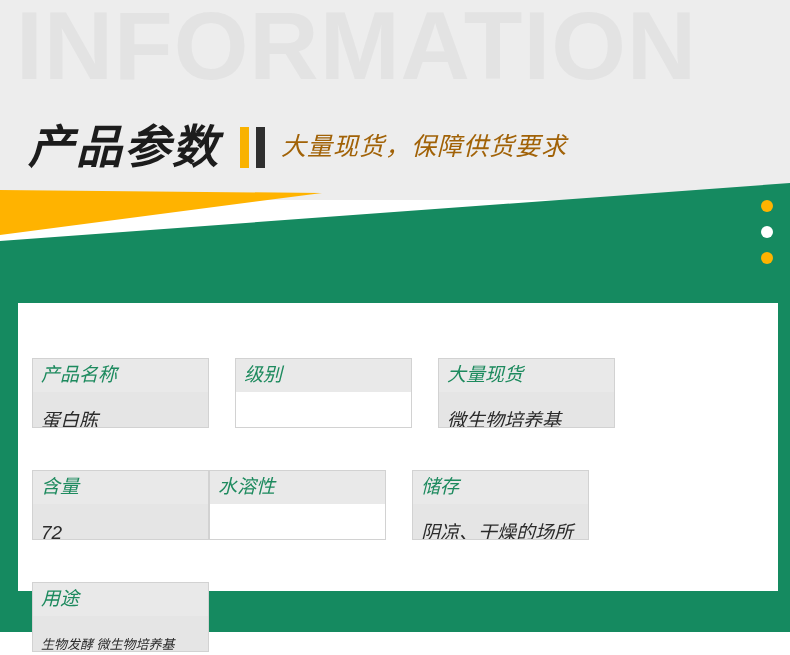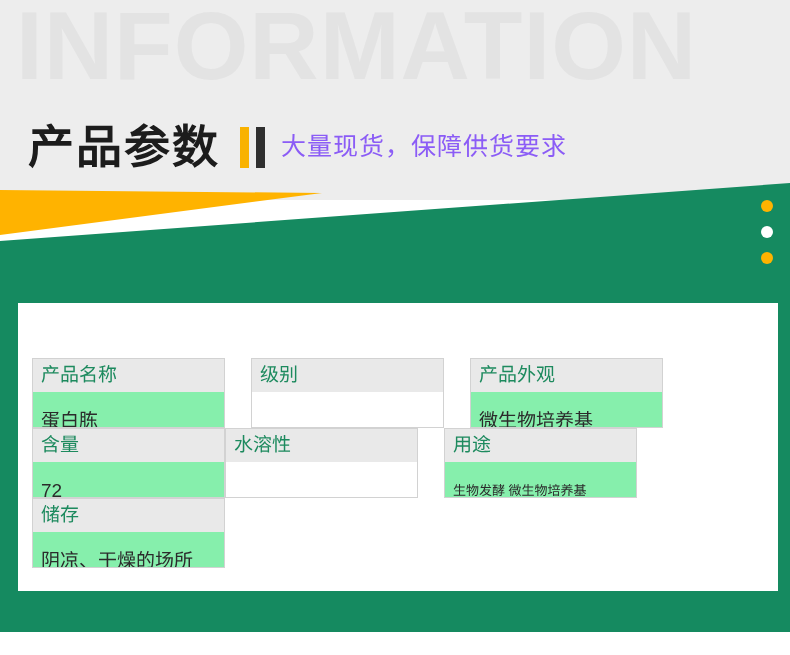--- a/index.html
+++ b/index.html
@@ -48,20 +48,21 @@
     user-select: none;
   }
 
   .title-row {
     position: absolute;
     left: 28px;
     top: 116px;
     height: 62px;
     display: flex;
     align-items: center;
+    font-style: italic;
   }
 
   .main-title {
     font-size: 46px;
     font-weight: bold;
     color: #1c1c1c;
     letter-spacing: 2px;
     line-height: 1;
     white-space: nowrap;
   }
@@ -80,22 +81,22 @@
   .bar-a { background: #f9b200; }
   .bar-b { background: #2f2f2f; margin-right: 0; }
 
   .subtitle {
     font-size: 25px;
     line-height: 1;
     white-space: nowrap;
     letter-spacing: 1px;
     padding-bottom: 2px;
   }
-  .sub-em { color: #8b5cf6; }
-  .sub-rest { color: #8b5cf6; }
+  .sub-em { color: #a16207; }
+  .sub-rest { color: #a16207; }
 
   
   .green-band {
     position: absolute;
     left: 0;
     top: 183px;
     width: 790px;
     height: 449px;
     background: #158a60;
     clip-path: polygon(0 58px, 790px 0px, 790px 449px, 0 449px);
@@ -136,41 +137,43 @@
   .table-grid {
     position: absolute;
     left: 14px;
     top: 55px;
     width: 732px;
     display: flex;
     flex-wrap: wrap;
   }
 
   .cell {
-    width: 193px;
+    width: 177px;
     margin-right: 26px;
+    margin-bottom: 42px;
     border: 1px solid #d2d2d2;
     box-sizing: border-box;
     background: #ffffff;
+    font-style: italic;
   }
   .cell:nth-child(4n) { margin-right: 0; }
 
   .cell-head {
     background: #e9e9e9;
     color: #1d8a5e;
     font-size: 19px;
     line-height: 32px;
     height: 33px;
     padding: 0 8px;
     box-sizing: border-box;
     overflow: hidden;
     white-space: nowrap;
   }
   .cell-val {
-    background: #86efac;
+    background: #e5e5e5;
     color: #2b2b2b;
     font-size: 19px;
     line-height: 34px;
     height: 35px;
     padding: 12px 8px;
     box-sizing: border-box;
     overflow: hidden;
     white-space: nowrap;
   }
   .align-left   { text-align: left; }
@@ -214,34 +217,34 @@
   <div class="card">
     <div class="table-grid" id="table-grid">
         <div class="cell">
           <div class="cell-head align-left">产品名称</div>
           <div class="cell-val align-left">蛋白胨</div>
         </div>
         <div class="cell">
           <div class="cell-head align-left">级别</div>
         </div>
         <div class="cell">
-          <div class="cell-head align-left">产品外观</div>
+          <div class="cell-head align-left">大量现货</div>
           <div class="cell-val align-left">微生物培养基</div>
         </div>
         <div class="cell">
           <div class="cell-head align-center">含量</div>
           <div class="cell-val align-center">72</div>
         </div>
         <div class="cell">
           <div class="cell-head align-center">水溶性</div>
         </div>
         <div class="cell">
+          <div class="cell-head align-left">储存</div>
+          <div class="cell-val align-left">阴凉、干燥的场所</div>
+        </div>
+        <div class="cell">
           <div class="cell-head align-left">用途</div>
           <div class="cell-val align-left val-small">生物发酵 微生物培养基</div>
         </div>
-        <div class="cell">
-          <div class="cell-head align-left">储存</div>
-          <div class="cell-val align-left">阴凉、干燥的场所</div>
-        </div>
       </div>
   </div>
 
 </div>
 
 </body></html>

